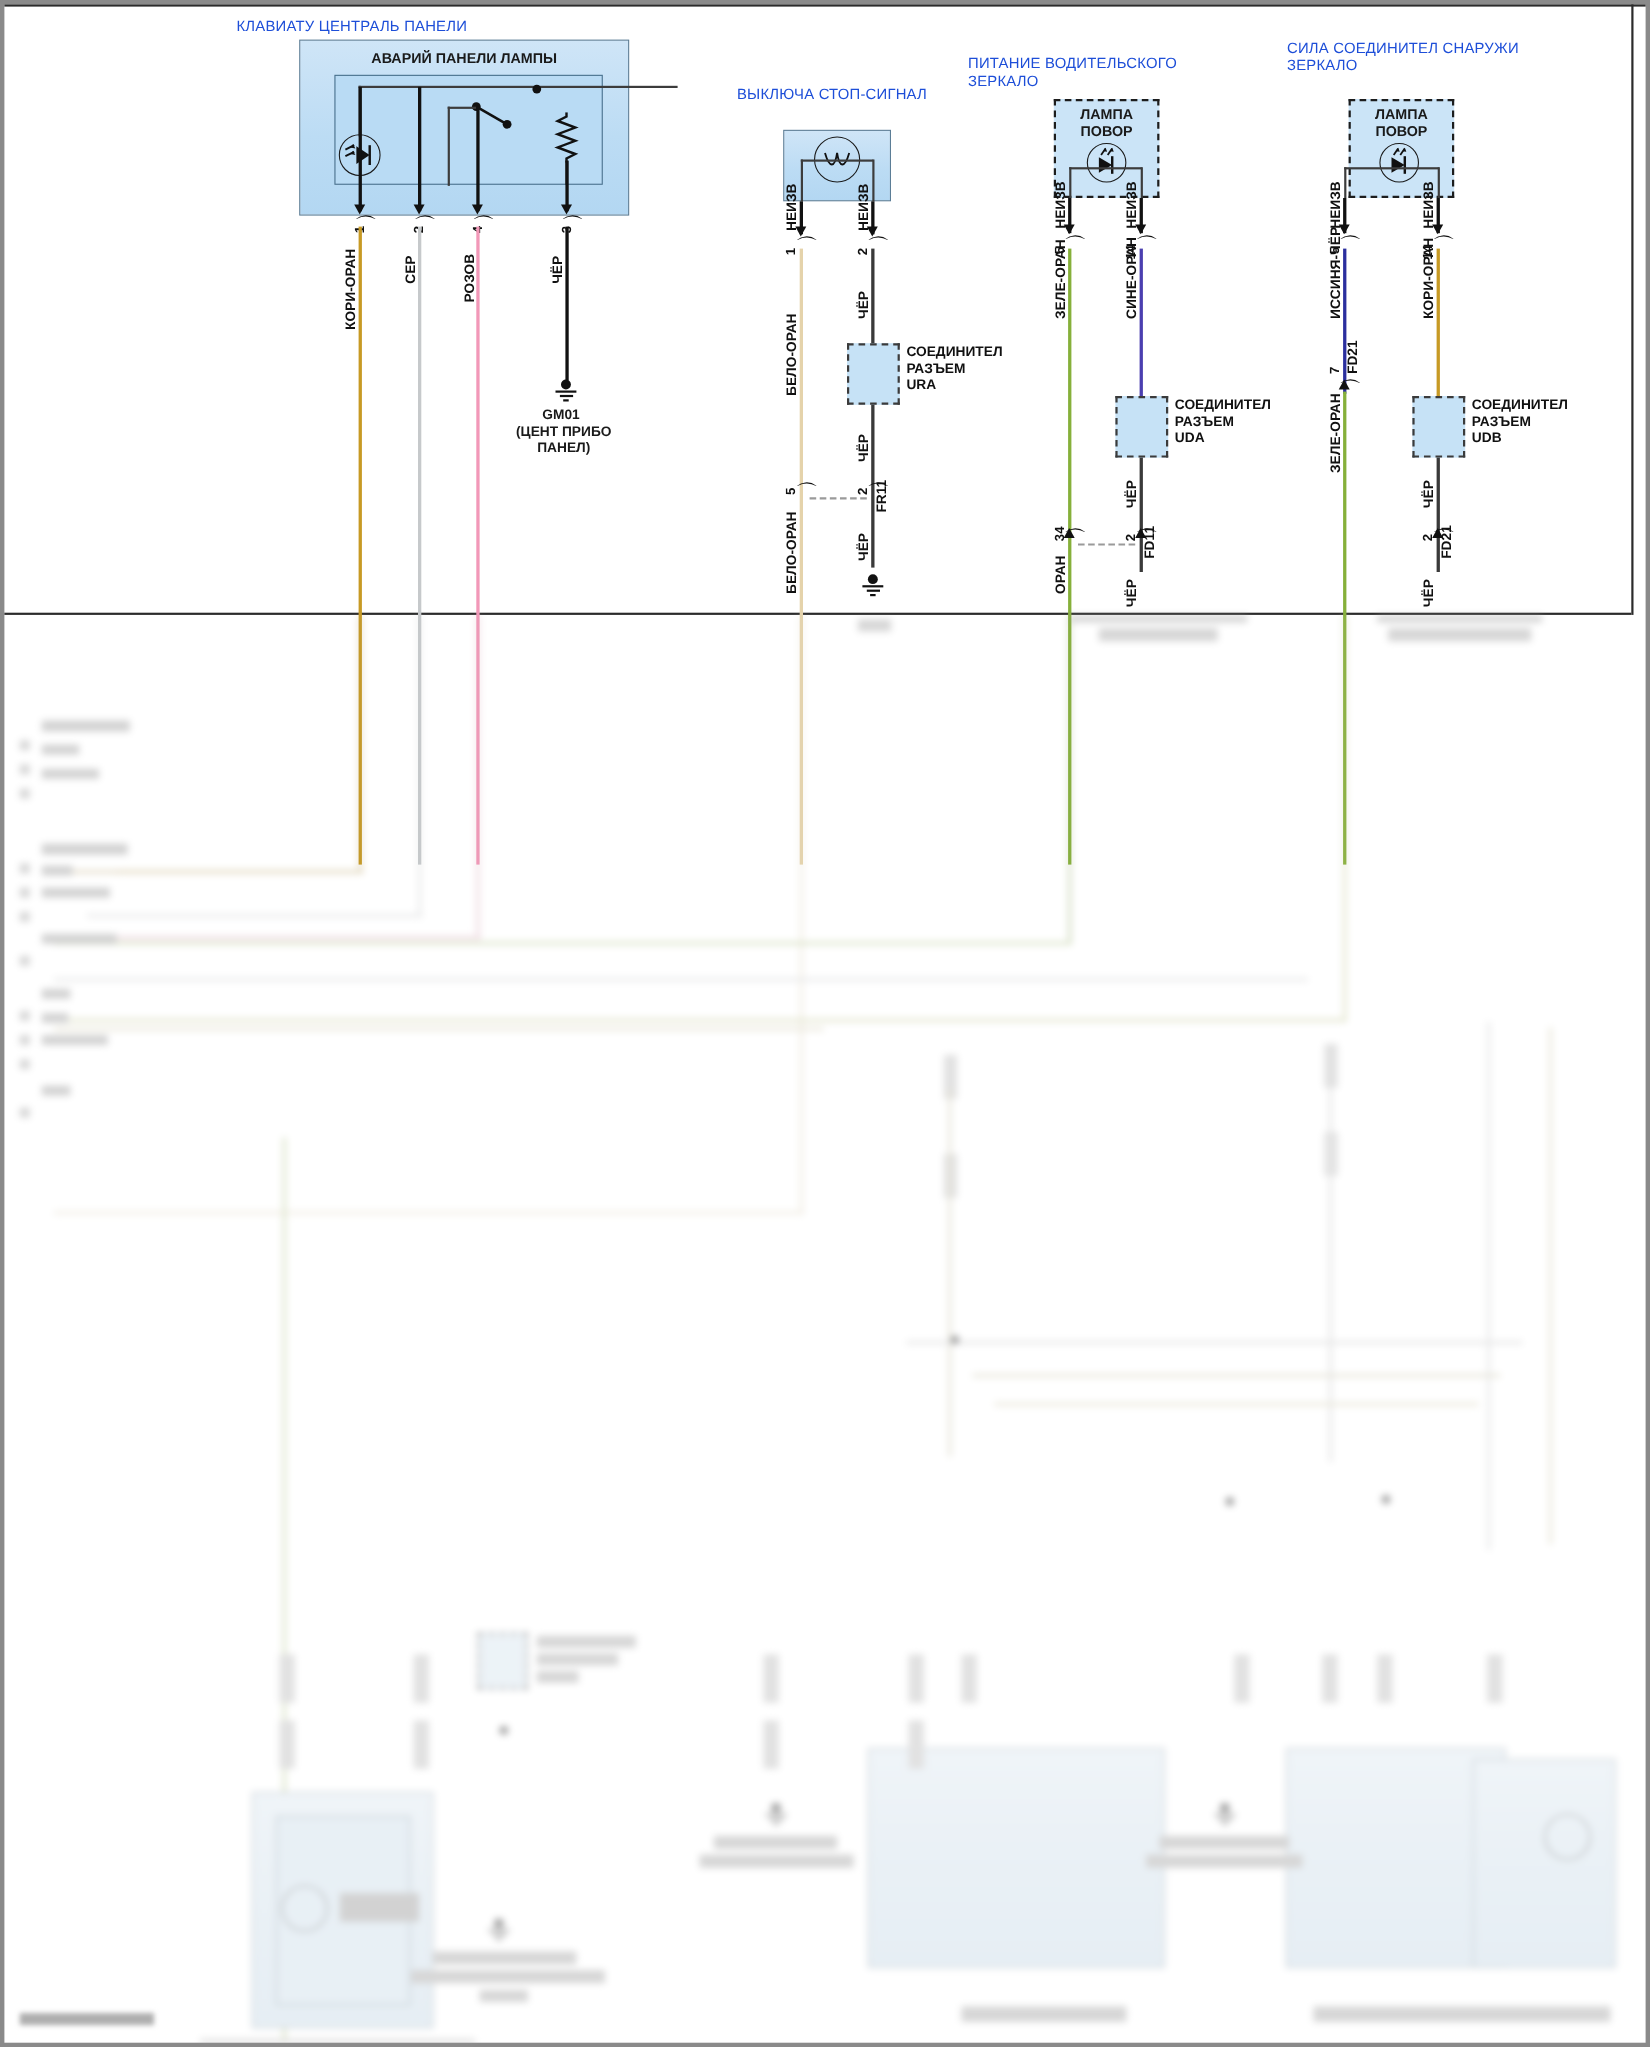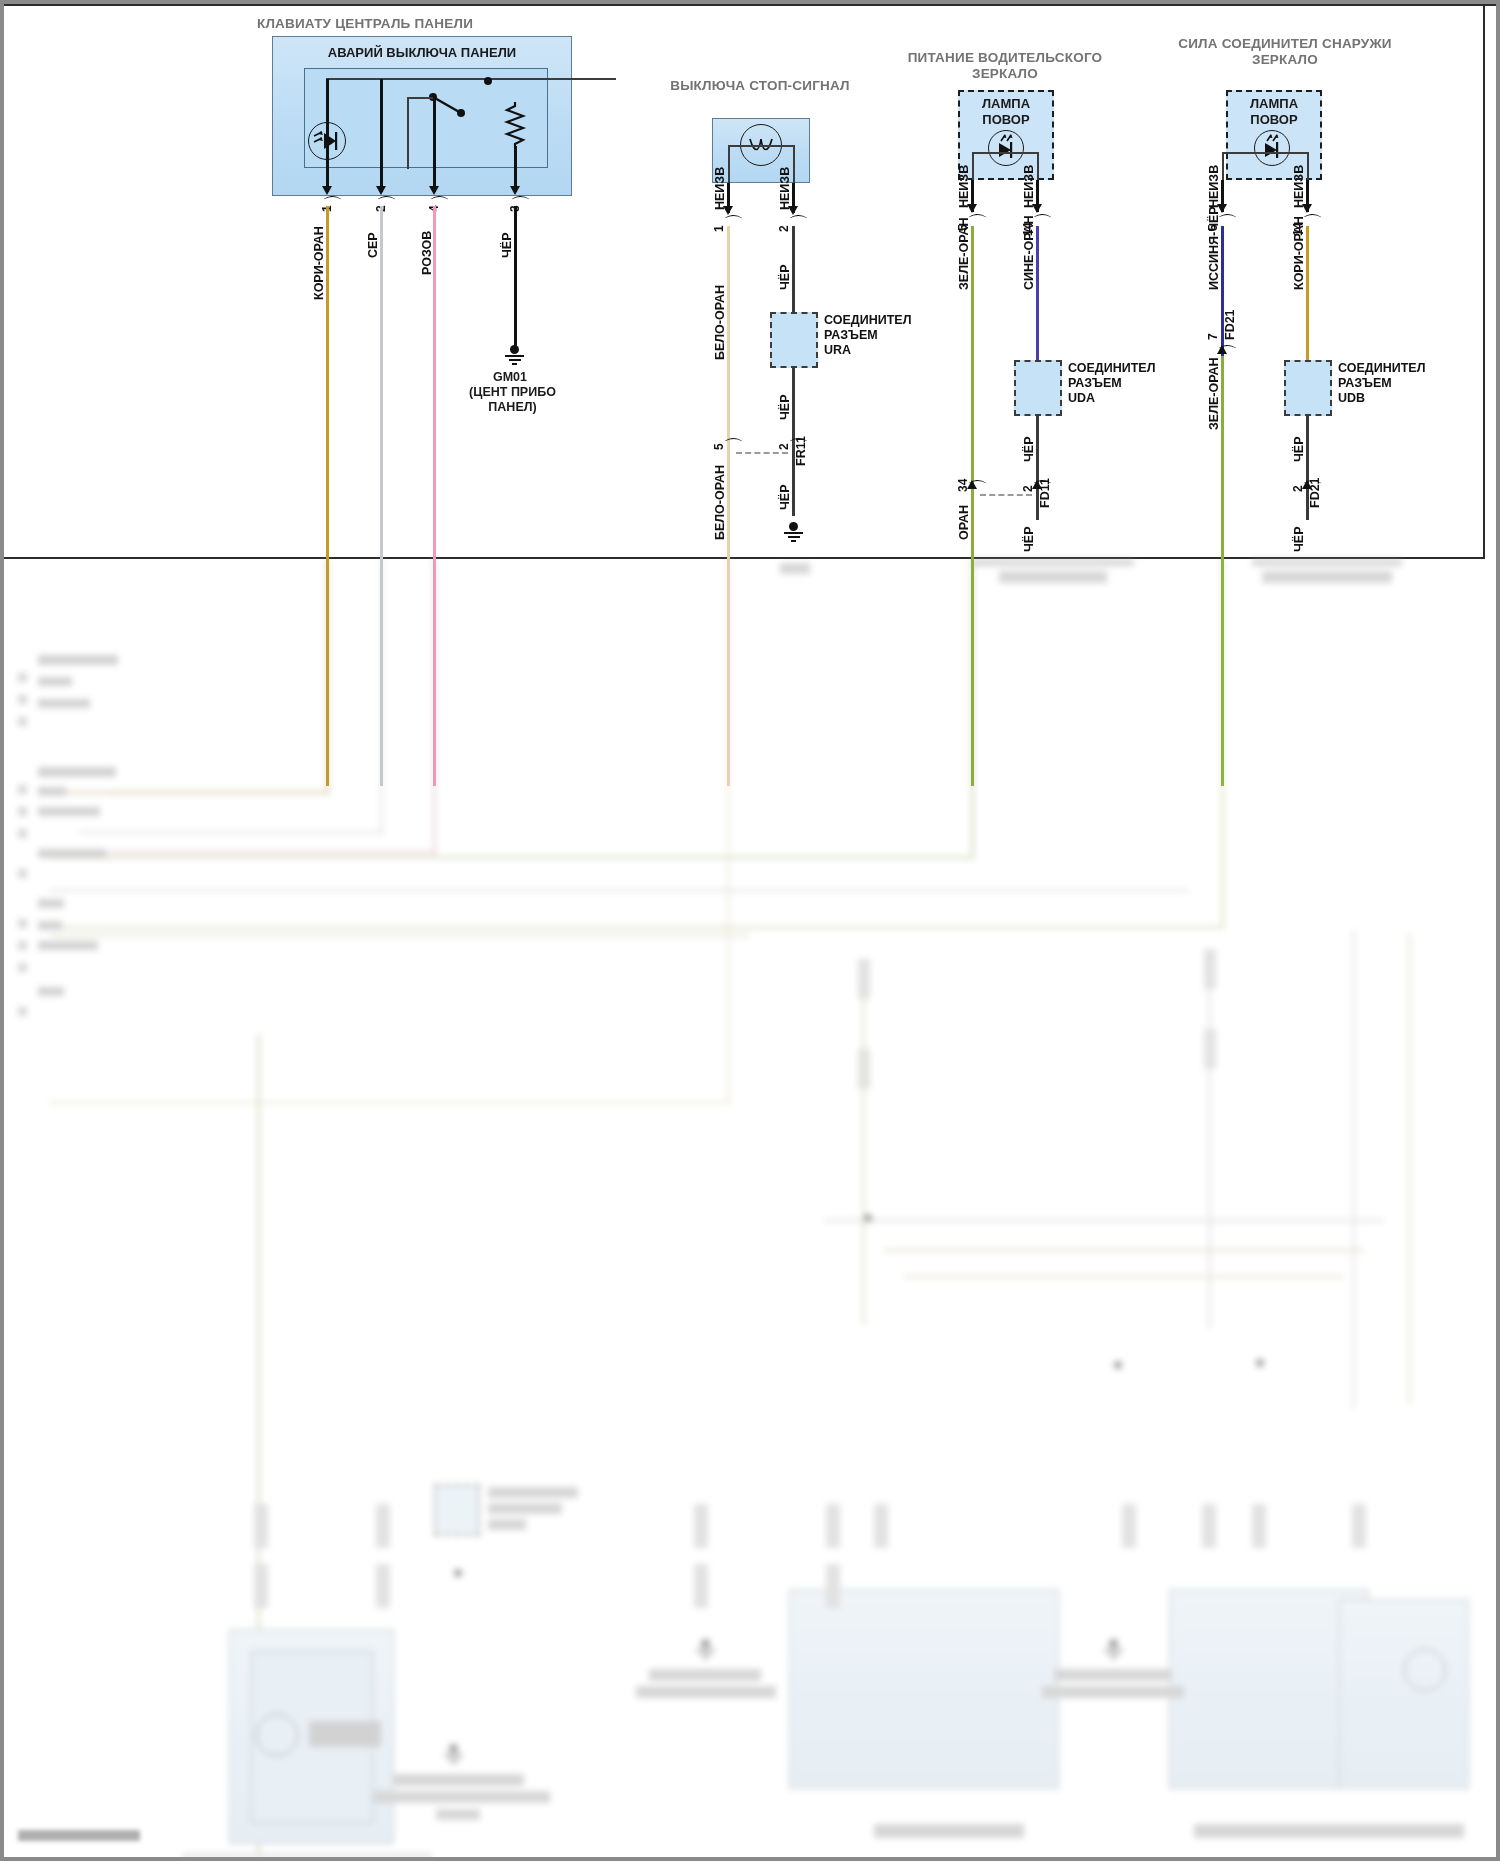--- a/index.html
+++ b/index.html
@@ -45,24 +45,23 @@
     background: #b9dbf4;
     border: 1.5px solid #49708c;
   }
   .conn-box {
     position: absolute;
     background: #c6e2f6;
     border: 2px dashed #3b3b3b;
   }
   .title {
     position: absolute;
-    text-align: center;
     font-size: 13.5px;
-    font-weight: 700;
-    color: #737373;
+    font-weight: 400;
+    color: #1d4ed8;
     letter-spacing: .2px;
     line-height: 15.5px;
   }
   .boxlabel {
     position: absolute;
     text-align: center;
     font-size: 13px;
     font-weight: 700;
     color: #1a1a1a;
     line-height: 15.5px;
@@ -151,21 +150,21 @@
   <div class="frame-left"></div>
   <div class="frame-right"></div>
   <div class="frame-inner-top"></div>
   <div class="frame-inner-right"></div>
   <div class="sheet-divider"></div>
 
   <div class="title" style="left:215px; top:16px; width:300px;">КЛАВИАТУ ЦЕНТРАЛЬ ПАНЕЛИ</div>
 
   <div class="comp-box" style="left:272px; top:36px; width:300px; height:160px;"></div>
 
-  <div class="boxlabel" style="left:272px; top:45px; width:300px;">АВАРИЙ ВЫКЛЮЧА ПАНЕЛИ</div>
+  <div class="boxlabel" style="left:272px; top:45px; width:300px;">АВАРИЙ ПАНЕЛИ ЛАМПЫ</div>
 
   <div class="inner-box" style="left:304px; top:68px; width:244px; height:100px;"></div>
 
   <div class="led-c" style="left:308px; top:122px; width:38px; height:38px;"></div>
   <svg style="position:absolute; left:312px; top:126px;" width="30" height="30">
     <polygon points="12,7 12,23 24,15" fill="#111"></polygon>
     <rect x="23" y="6" width="2.2" height="18" fill="#111"></rect>
     <line x1="2" y1="10" x2="10" y2="6" stroke="#111" stroke-width="1.8"></line>
     <line x1="2" y1="16" x2="10" y2="12" stroke="#111" stroke-width="1.8"></line>
     <polygon points="9,5 11,9 6.5,8" fill="#111"></polygon>

